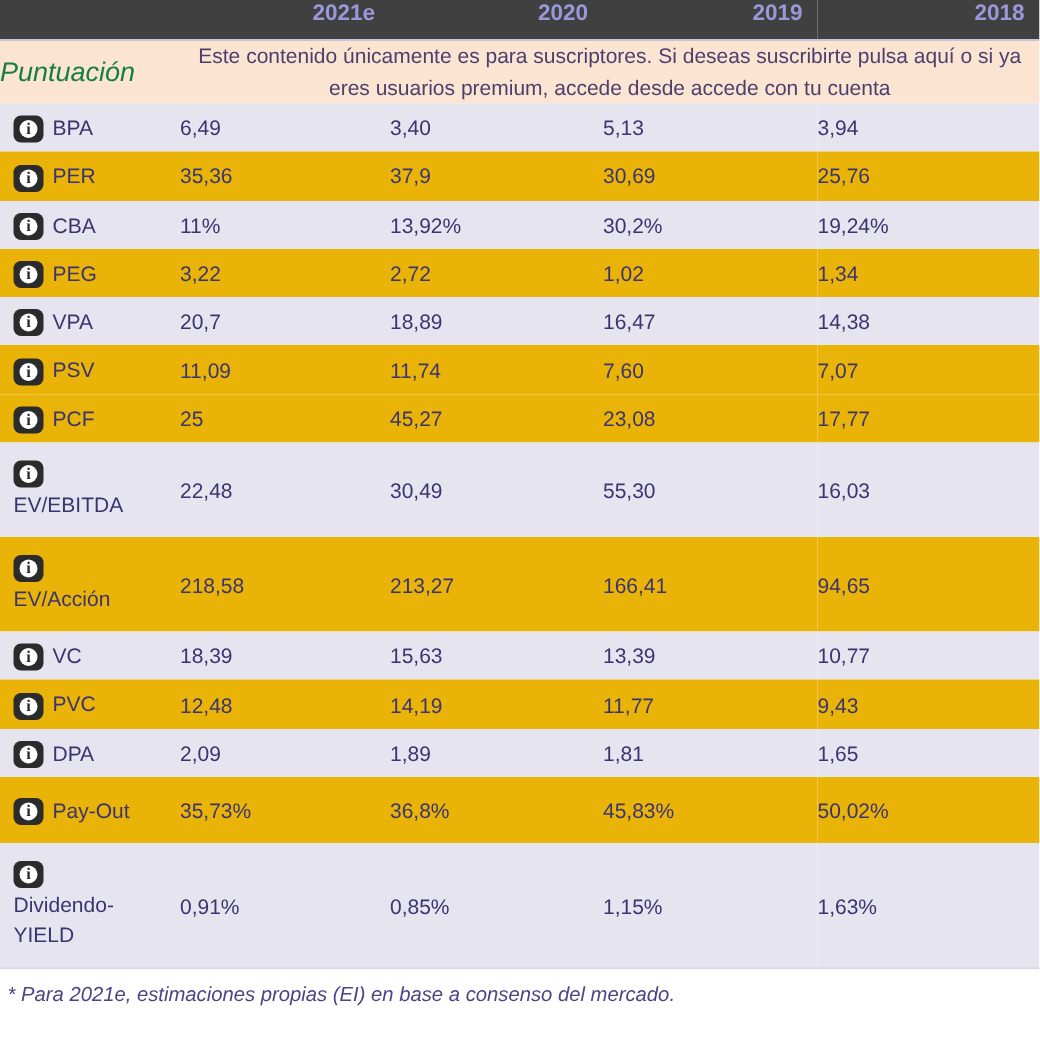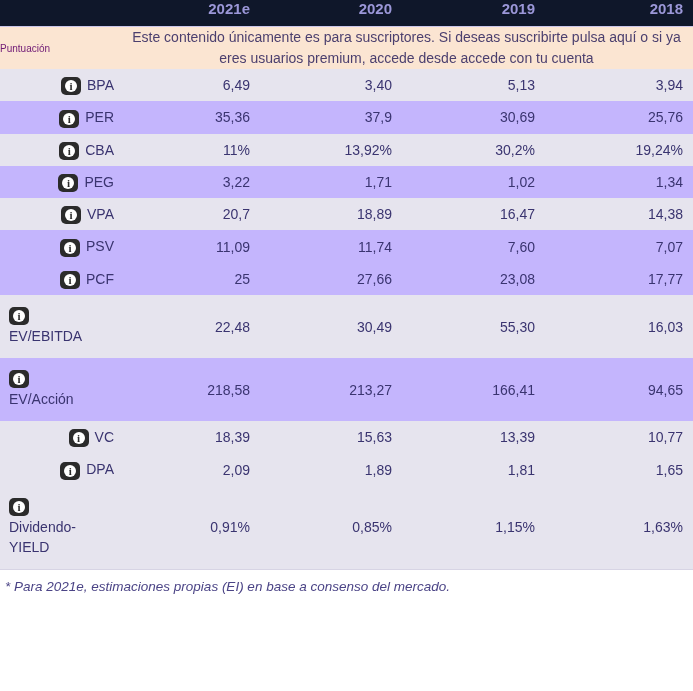--- a/index.html
+++ b/index.html
@@ -29,67 +29,67 @@
 
   
   .year-head th {
     padding: 0 10px 9px 0;
     font-size: 15px;
     font-weight: bold;
     color: #9b97d8;
     text-align: right;
     vertical-align: bottom;
     border: 0;
-    background: #0f172a;
+    background: #404040;
   }
   .year-head th.label-head {
     padding: 0;
   }
 
   
   .promo-row td {
     background: #fbe5d2;
     border-top: 1px solid #c9c5e8;
     padding: 0;
   }
   .promo-label {
-    font-size: 10px;
-    color: #701a75;
+    font-size: 18px;
+    color: #15803d;
     padding: 0 0 0 9px;
     vertical-align: middle;
     white-space: nowrap;
+    font-style: italic;
   }
   .promo-text {
     font-size: 14px;
     line-height: 21px;
     color: #4b3f6e;
     text-align: center;
     padding: 13px 10px 14px 4px;
     vertical-align: middle;
   }
 
   
   .data-row td {
     border: 0;
     font-size: 14px;
     color: #3a3470;
     vertical-align: middle;
   }
   .data-row.odd td  { background: #e6e4ee; }
-  .data-row.even td { background: #c4b5fd; }
+  .data-row.even td { background: #eab308; }
 
   .cell-label {
     padding: 6px 6px 6px 9px;
     color: #514a86;
     font-size: 14px;
     line-height: 20px;
   }
   .cell-value {
     padding: 6px 10px 6px 0;
-    text-align: right;
     color: #3a3470;
     font-size: 14px;
   }
 
   
   .data-row.tall .cell-label,
   .data-row.tall .cell-value { padding-top: 12px; padding-bottom: 12px; }
 
   
   .info-badge {
@@ -120,21 +120,21 @@
     left: 0; right: 0; top: 50%;
     margin-top: -7px;
     text-align: center;
     font-family: "Liberation Serif", serif;
     font-weight: bold;
     font-size: 11px;
     line-height: 14px;
     color: #2b2b2b;
   }
 
-  .label-inline { display: block; text-align: right; }
+  .label-inline { display: block; }
   .label-block .info-badge { display: block; margin-bottom: 1px; }
 
   
   .footnote-row td {
     border-top: 1px solid #d7d4e4;
     background: #ffffff;
     padding: 9px 0 0 5px;
     font-size: 13.5px;
     font-style: italic;
     color: #4b4486;
@@ -187,42 +187,42 @@
       <tr class="data-row odd">
         <td class="cell-label label-inline"><span class="info-badge"></span><span>CBA</span></td>
         <td class="cell-value">11%</td>
         <td class="cell-value">13,92%</td>
         <td class="cell-value">30,2%</td>
         <td class="cell-value">19,24%</td>
       </tr>
       <tr class="data-row even">
         <td class="cell-label label-inline"><span class="info-badge"></span><span>PEG</span></td>
         <td class="cell-value">3,22</td>
-        <td class="cell-value">1,71</td>
+        <td class="cell-value">2,72</td>
         <td class="cell-value">1,02</td>
         <td class="cell-value">1,34</td>
       </tr>
       <tr class="data-row odd">
         <td class="cell-label label-inline"><span class="info-badge"></span><span>VPA</span></td>
         <td class="cell-value">20,7</td>
         <td class="cell-value">18,89</td>
         <td class="cell-value">16,47</td>
         <td class="cell-value">14,38</td>
       </tr>
       <tr class="data-row even">
         <td class="cell-label label-inline"><span class="info-badge"></span><span>PSV</span></td>
         <td class="cell-value">11,09</td>
         <td class="cell-value">11,74</td>
         <td class="cell-value">7,60</td>
         <td class="cell-value">7,07</td>
       </tr>
       <tr class="data-row even">
         <td class="cell-label label-inline"><span class="info-badge"></span><span>PCF</span></td>
         <td class="cell-value">25</td>
-        <td class="cell-value">27,66</td>
+        <td class="cell-value">45,27</td>
         <td class="cell-value">23,08</td>
         <td class="cell-value">17,77</td>
       </tr>
       <tr class="data-row odd tall">
         <td class="cell-label label-block"><span class="info-badge"></span><span>EV/EBITDA</span></td>
         <td class="cell-value">22,48</td>
         <td class="cell-value">30,49</td>
         <td class="cell-value">55,30</td>
         <td class="cell-value">16,03</td>
       </tr>
@@ -233,26 +233,40 @@
         <td class="cell-value">166,41</td>
         <td class="cell-value">94,65</td>
       </tr>
       <tr class="data-row odd">
         <td class="cell-label label-inline"><span class="info-badge"></span><span>VC</span></td>
         <td class="cell-value">18,39</td>
         <td class="cell-value">15,63</td>
         <td class="cell-value">13,39</td>
         <td class="cell-value">10,77</td>
       </tr>
+      <tr class="data-row even">
+        <td class="cell-label label-inline"><span class="info-badge"></span><span>PVC</span></td>
+        <td class="cell-value">12,48</td>
+        <td class="cell-value">14,19</td>
+        <td class="cell-value">11,77</td>
+        <td class="cell-value">9,43</td>
+      </tr>
       <tr class="data-row odd">
         <td class="cell-label label-inline"><span class="info-badge"></span><span>DPA</span></td>
         <td class="cell-value">2,09</td>
         <td class="cell-value">1,89</td>
         <td class="cell-value">1,81</td>
         <td class="cell-value">1,65</td>
+      </tr>
+      <tr class="data-row even tall">
+        <td class="cell-label label-inline"><span class="info-badge"></span><span>Pay-Out</span></td>
+        <td class="cell-value">35,73%</td>
+        <td class="cell-value">36,8%</td>
+        <td class="cell-value">45,83%</td>
+        <td class="cell-value">50,02%</td>
       </tr>
       <tr class="data-row odd tall">
         <td class="cell-label label-block"><span class="info-badge"></span><span>Dividendo-YIELD</span></td>
         <td class="cell-value">0,91%</td>
         <td class="cell-value">0,85%</td>
         <td class="cell-value">1,15%</td>
         <td class="cell-value">1,63%</td>
       </tr>
     </tbody>
 

